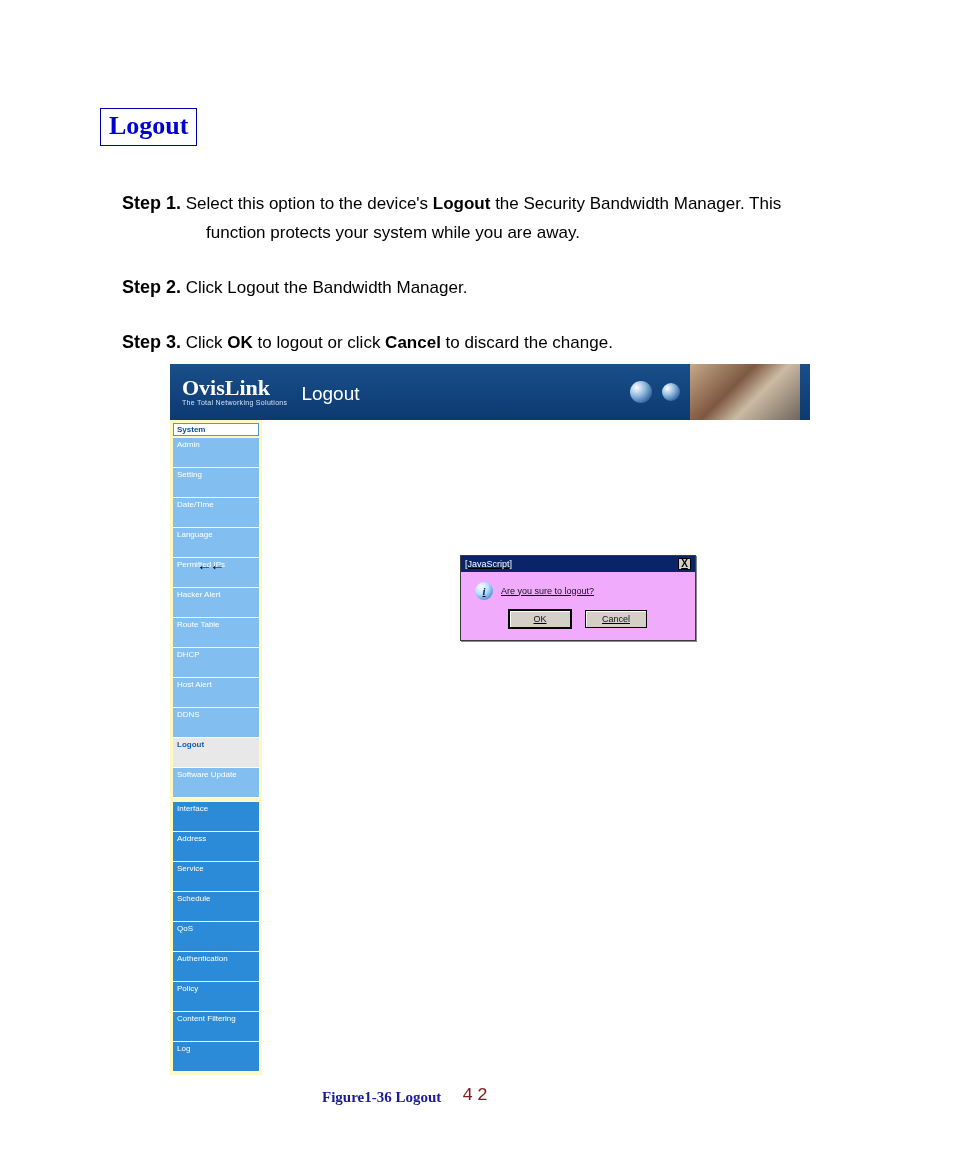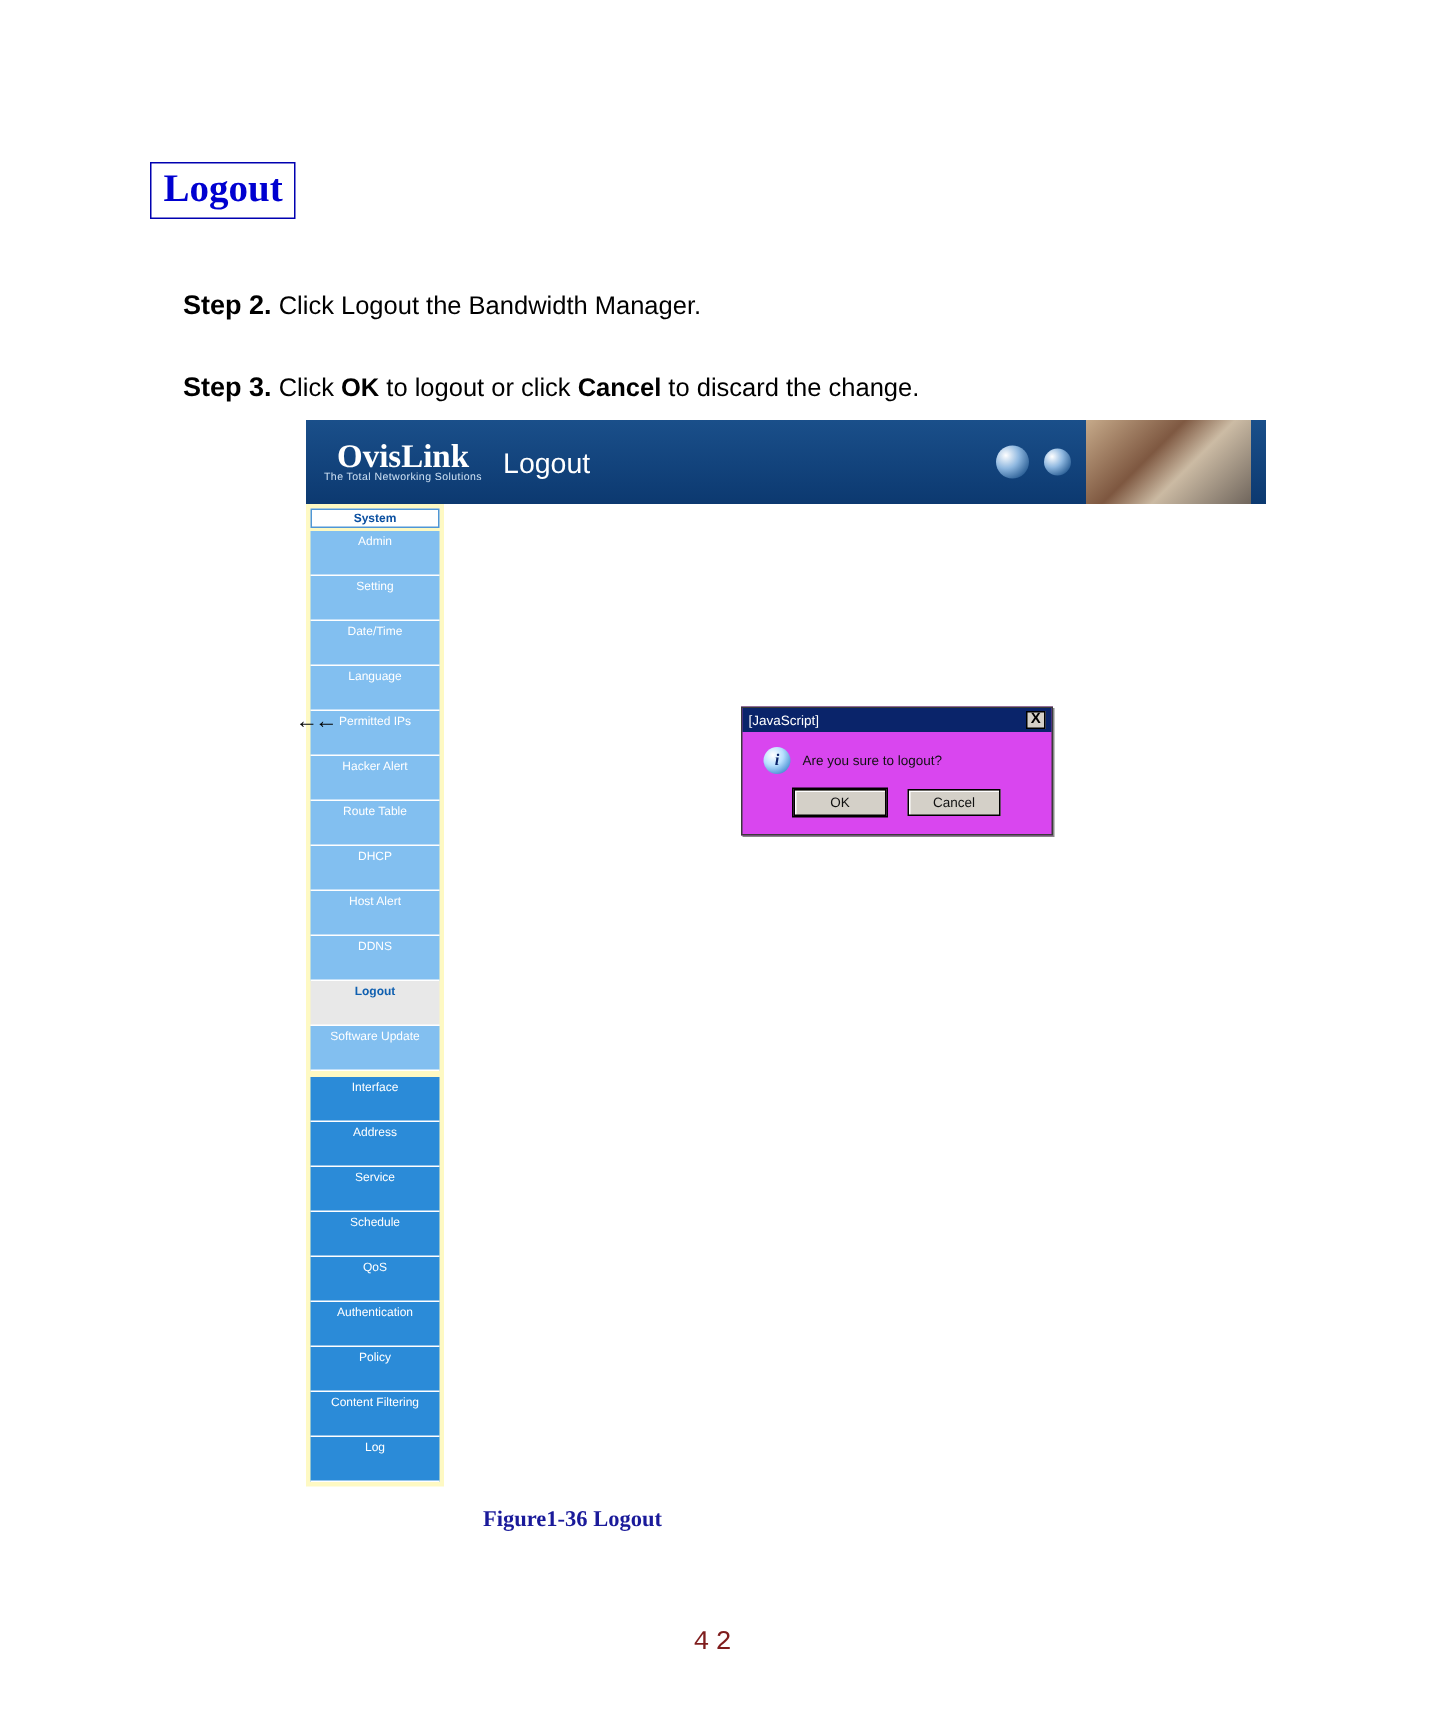--- a/index.html
+++ b/index.html
@@ -36,24 +36,23 @@
     font-family: Arial, Helvetica, sans-serif;
     font-weight: 900;
     font-size: 18px;
   }
   .step-body-text { display:inline; }
   .hang-indent {
     display: block;
     padding-left: 84px;
   }
   .figure {
-    margin: 6px 0 0 104px;
+    margin: 6px 0 0 70px;
     width: 640px;
     border: 0 solid #999;
-    text-align: center;
   }
   .fig-header {
     background: linear-gradient(#1a4f8a, #0c3970);
     height: 56px;
     display: flex;
     align-items: center;
     padding: 0 12px;
     position: relative;
     overflow: hidden;
   }
@@ -138,25 +137,26 @@
     position: absolute;
     left: 97px;
     top: 192px;
     font-size: 15px; font-weight: 900; letter-spacing: -2px;
     color: #000;
     font-family: Arial, sans-serif;
   }
   .dialog {
     position: absolute;
     left: 198px; top: 135px;
-    width: 208px;
-    background: #d946ef;
+    width: 236px;
+    background: #f0abfc;
     border: 1px solid #3b3b3b;
     box-shadow: 1px 1px 0 #888;
     font-size: 9px;
+    text-decoration: underline;
   }
   .dialog-title {
     background: #0a246a;
     color: #fff;
     padding: 2px 4px;
     display: flex; justify-content: space-between; align-items: center;
     font-size: 9px;
   }
   .dialog .close {
     width: 13px; height: 12px; background: #d4d0c8; color:#000;
@@ -211,20 +211,25 @@
 </style>
 </head>
 <body>
 
 <div class="page-wrap">
 
   <div class="title-box">
     <span>Logout</span>
   </div>
 
+  <div class="step">
+    <span class="step-label">Step 1.</span>
+    <span class="step-body-text">Select this option to the device's </span><span class="bold">Logout</span><span class="step-body-text"> the Security Bandwidth Manager. This</span>
+    <span class="hang-indent">function protects your system while you are away.</span>
+  </div>
 
   <div class="step">
     <span class="step-label">Step 2.</span>
     <span class="step-body-text">Click Logout the Bandwidth Manager.</span>
   </div>
 
   <div class="step" style="margin-bottom:6px">
     <span class="step-label">Step 3.</span>
     <span class="step-body-text">Click </span><span class="bold">OK</span><span class="step-body-text"> to logout or click </span><span class="bold">Cancel</span><span class="step-body-text"> to discard the change.</span>
   </div>

